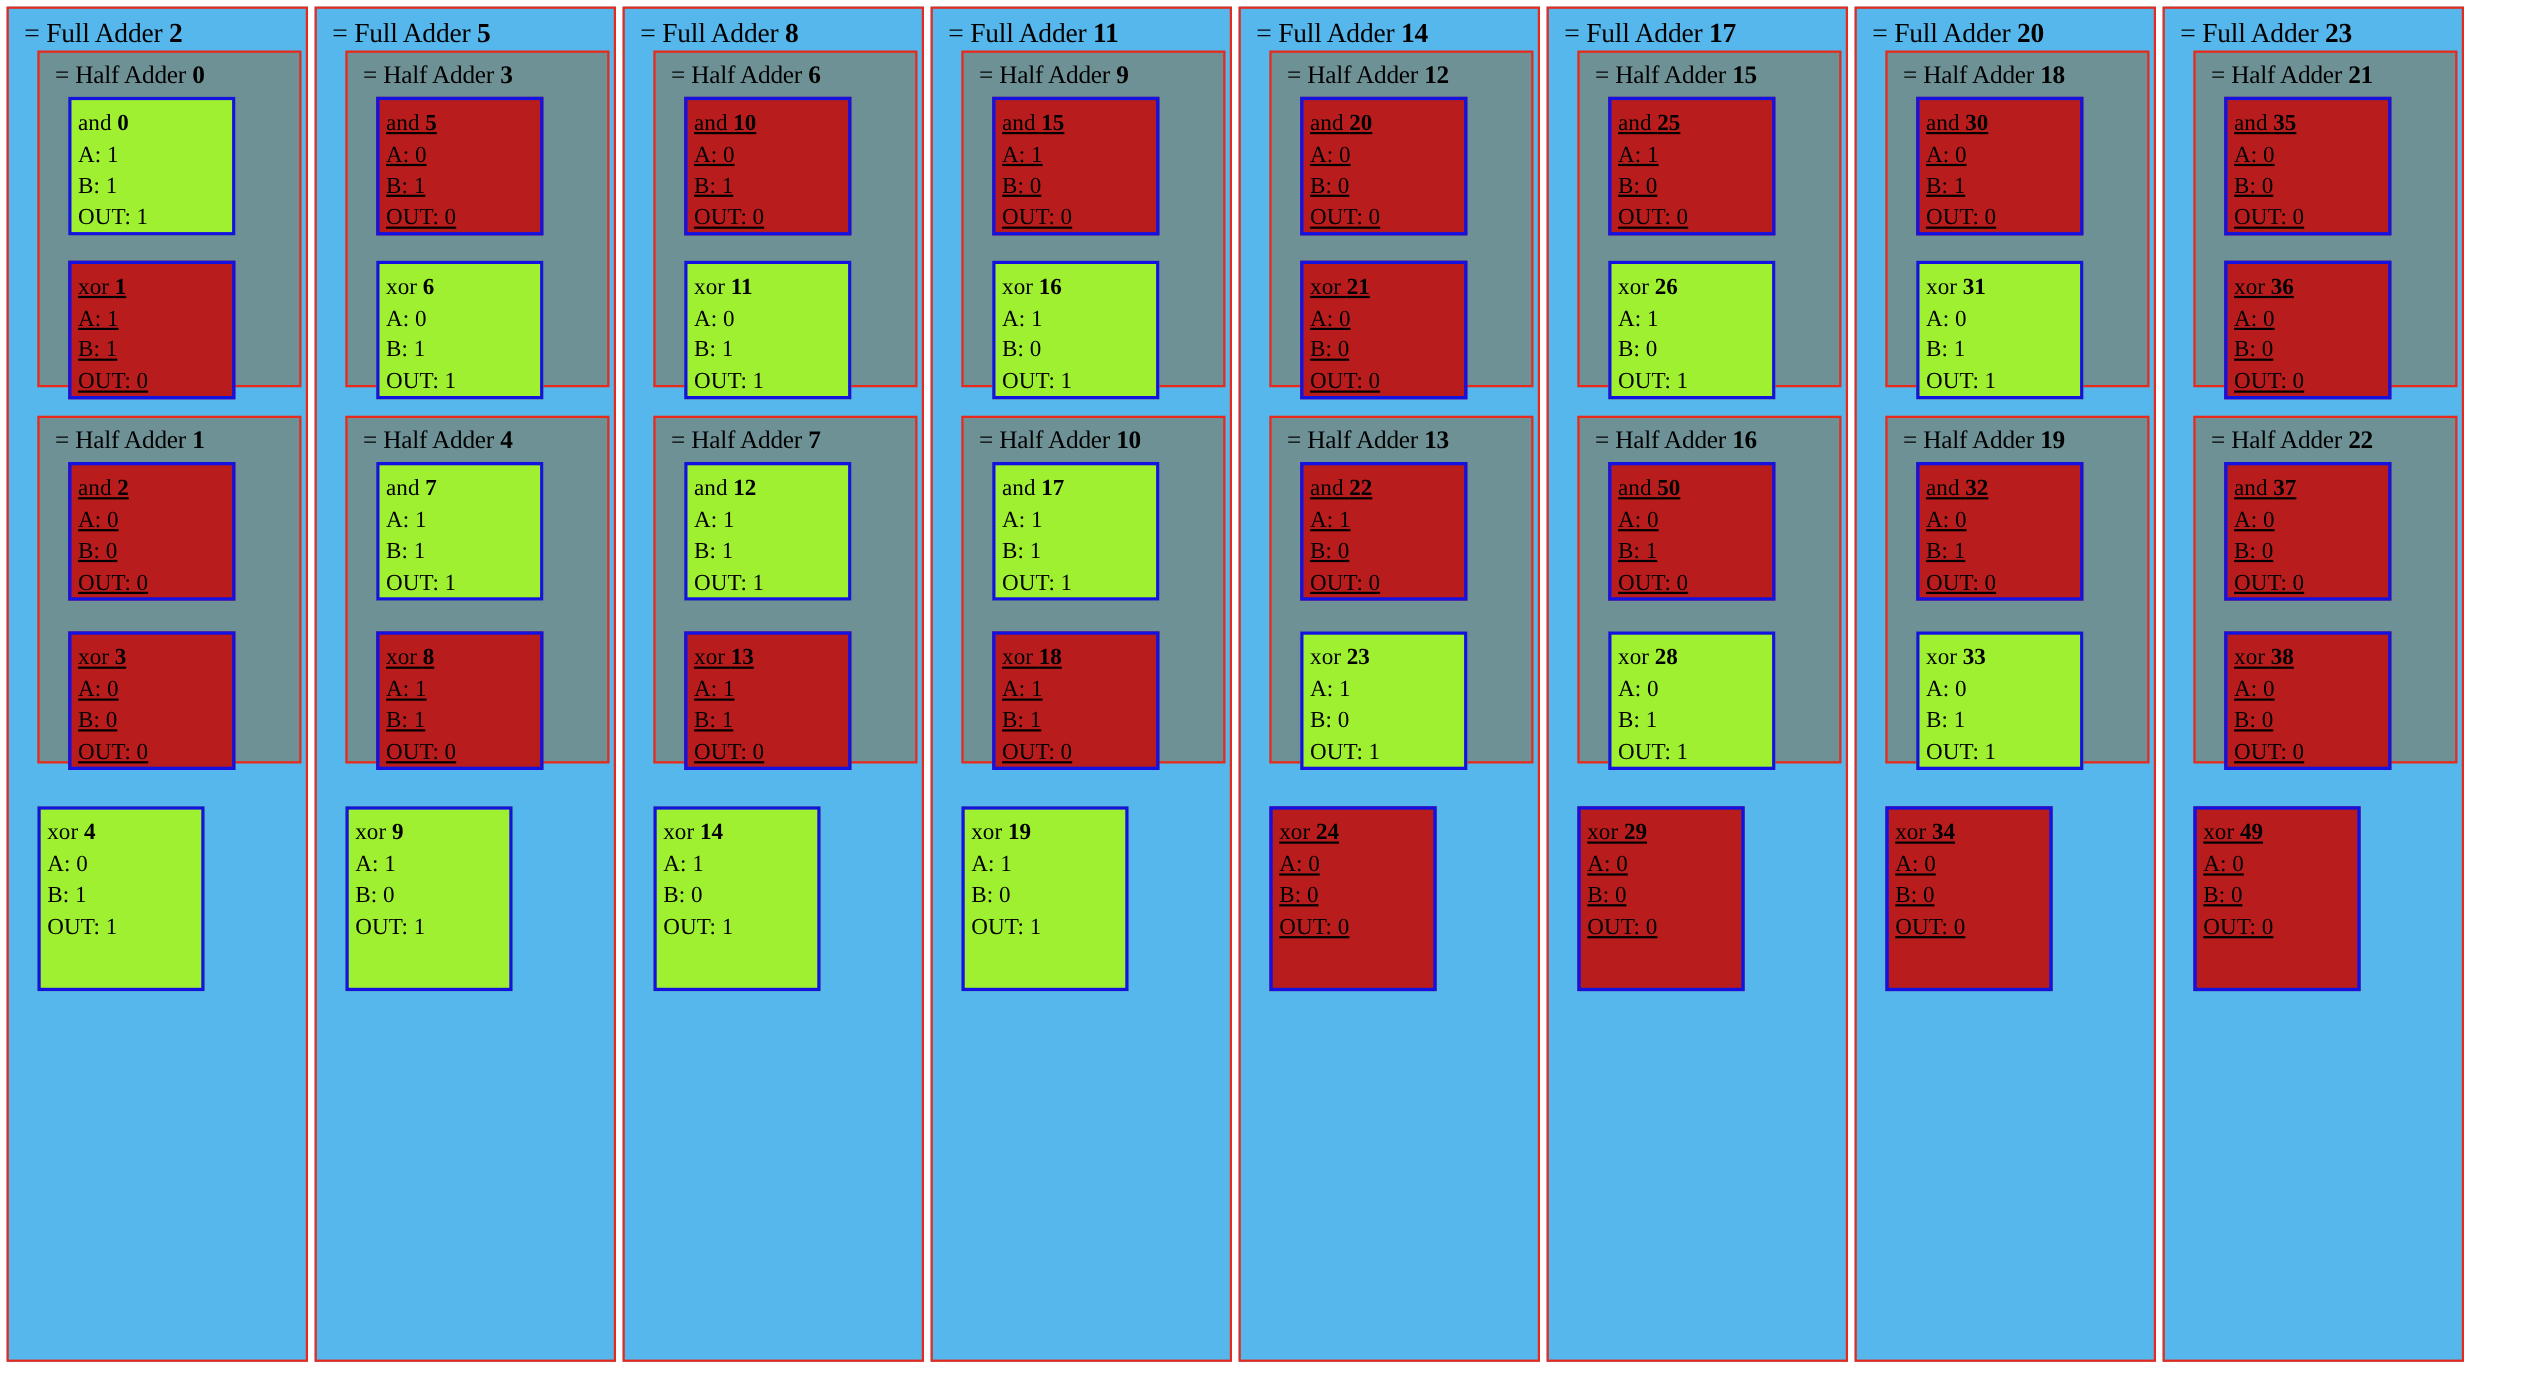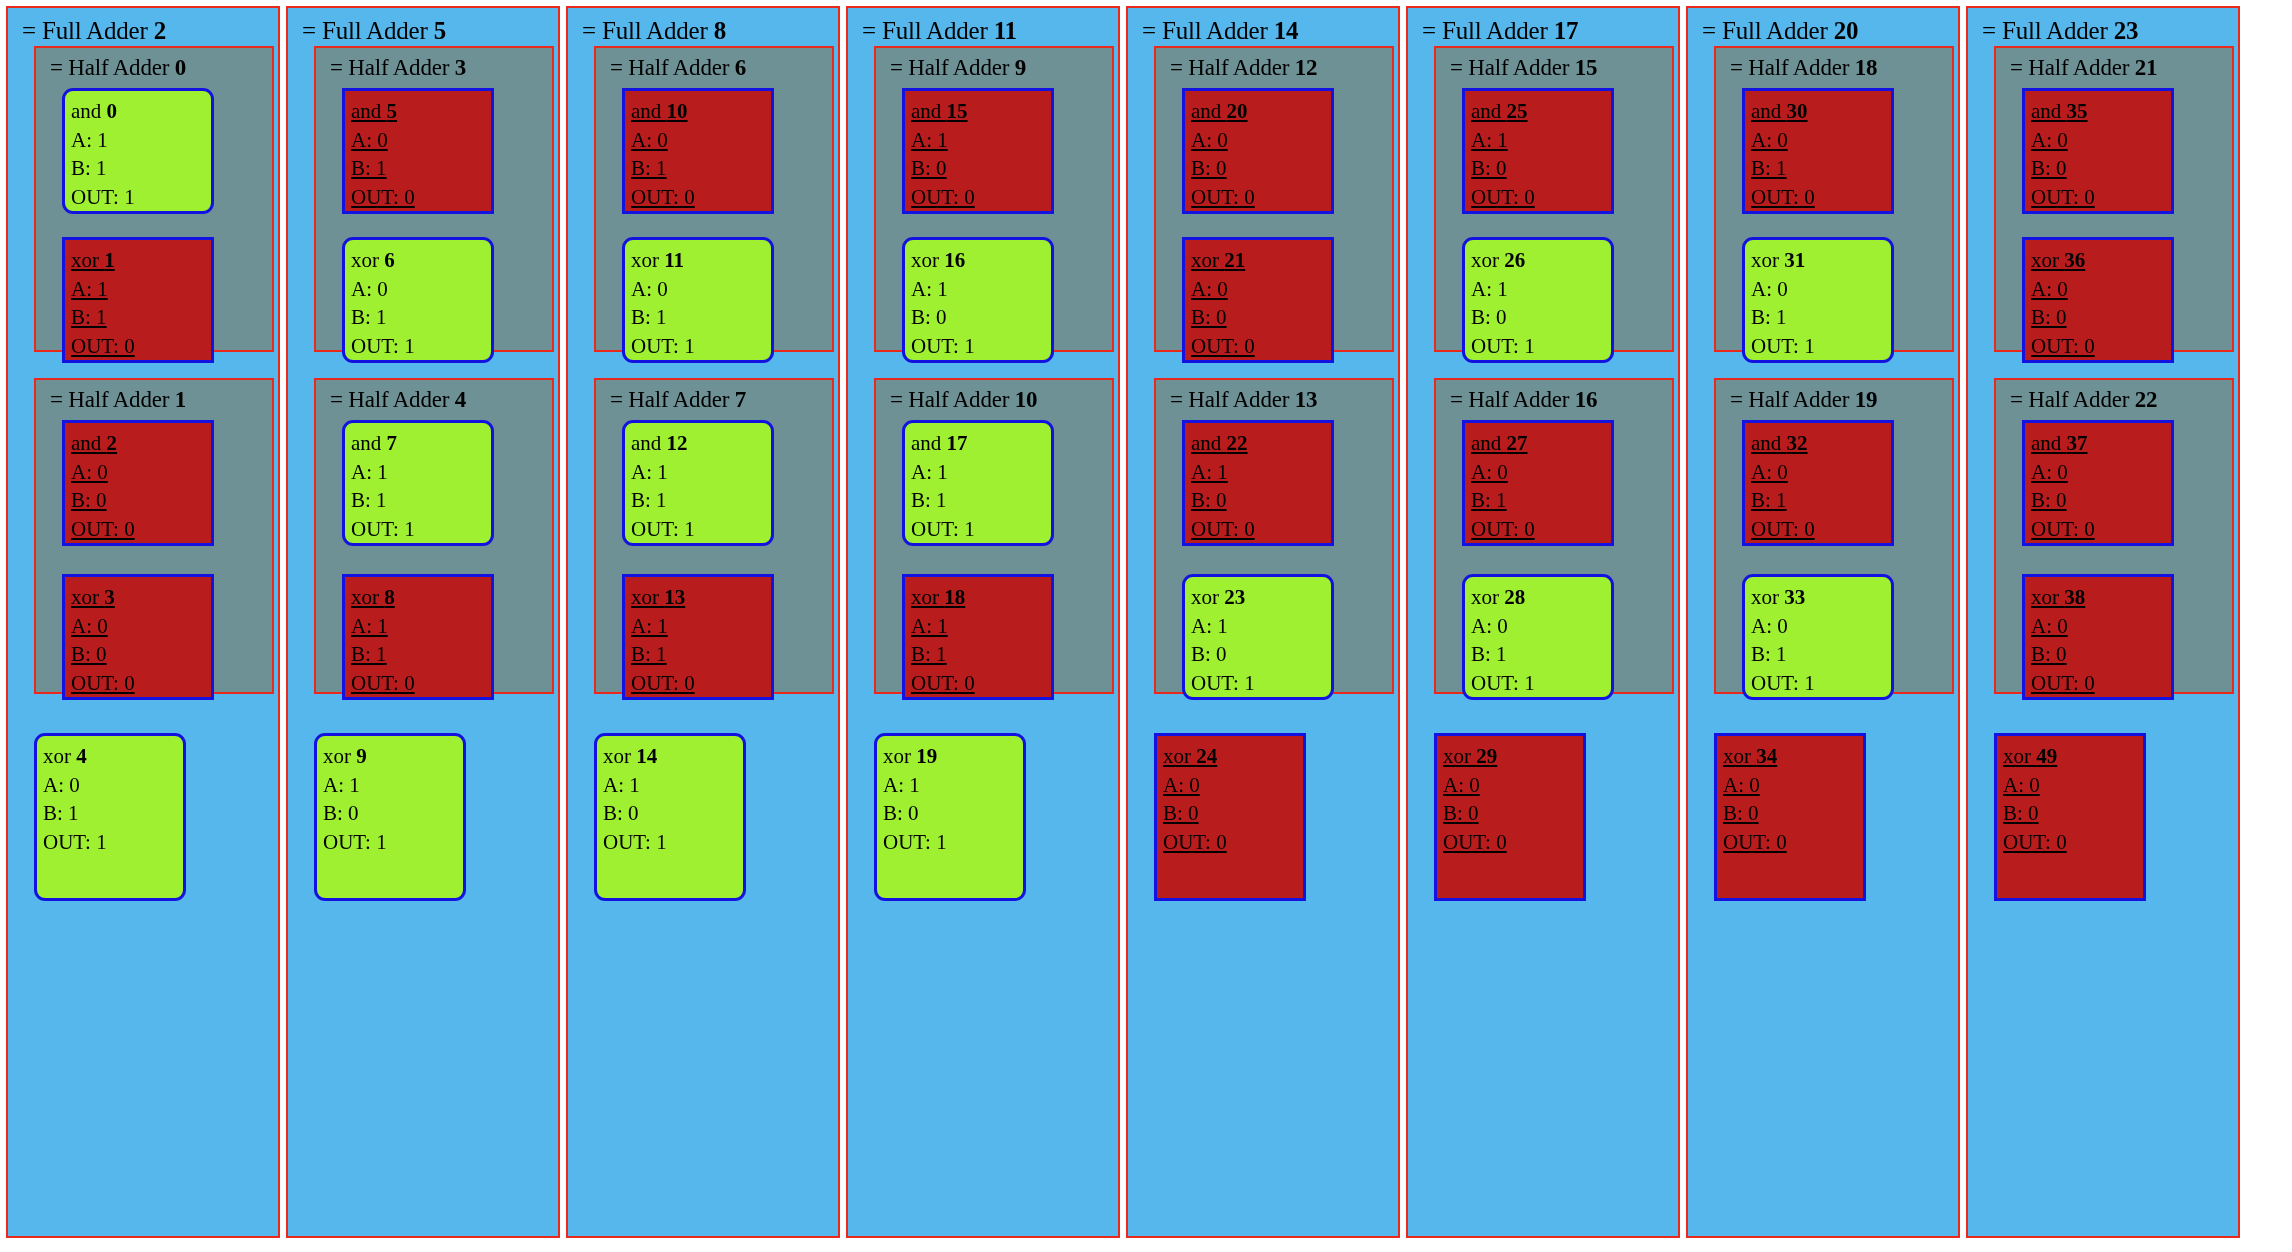--- a/index.html
+++ b/index.html
@@ -75,21 +75,21 @@
     border: 3px solid #1412e0;
     padding: 6px 0 0 6px;
     font-size: 21px;
     line-height: 28.5px;
     width: 152px;
     margin-left: 18px;
   }
   .gate .gate-name b { font-weight: bold; }
   .gate-line { white-space: nowrap; }
 
-  .gate.green { background: #9ef031; border-radius: 11px; }
+  .gate.green { background: #9ef031; }
   .gate.orange { background: #b91c1c; text-decoration: underline; }
 
   
   .half-adder .gate:first-of-type { height: 116px; }
   
   .half-adder .gate + .gate { height: 132px; margin-top: 23px; }
 
   .half-adder.ha-bottom .gate:first-of-type { height: 118px; }
   .half-adder.ha-bottom .gate + .gate { height: 140px; margin-top: 28px; }
 
@@ -312,21 +312,21 @@
         <div class="gate green">
           <div class="gate-line gate-name"><span>xor </span><b>26</b></div>
           <div class="gate-line">A: 1</div>
           <div class="gate-line">B: 0</div>
           <div class="gate-line">OUT: 1</div>
         </div>
       </div>
       <div class="half-adder ha-bottom">
         <div class="ha-title"><span>= Half Adder </span><b>16</b></div>
         <div class="gate orange">
-          <div class="gate-line gate-name"><span>and </span><b>27</b></div>
+          <div class="gate-line gate-name"><span>and </span><b>50</b></div>
           <div class="gate-line">A: 0</div>
           <div class="gate-line">B: 1</div>
           <div class="gate-line">OUT: 0</div>
         </div>
         <div class="gate green">
           <div class="gate-line gate-name"><span>xor </span><b>28</b></div>
           <div class="gate-line">A: 0</div>
           <div class="gate-line">B: 1</div>
           <div class="gate-line">OUT: 1</div>
         </div>

